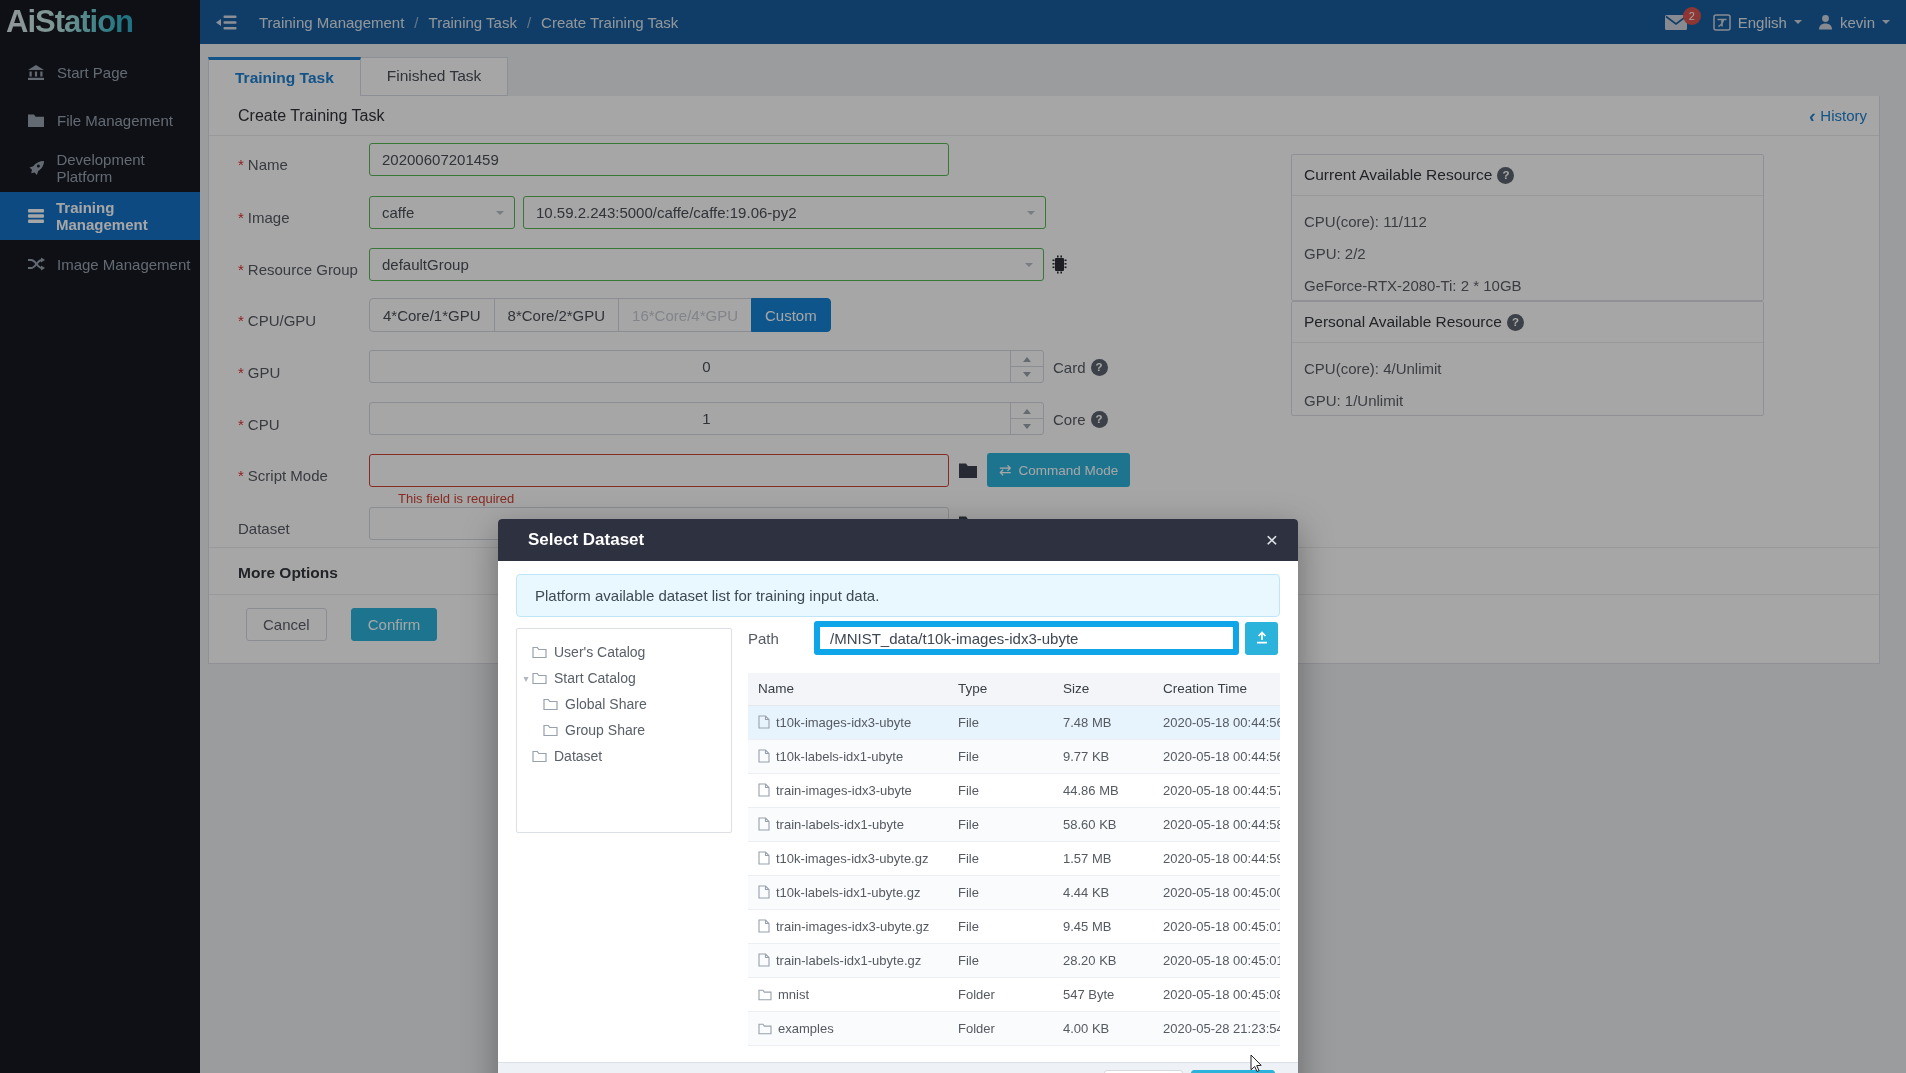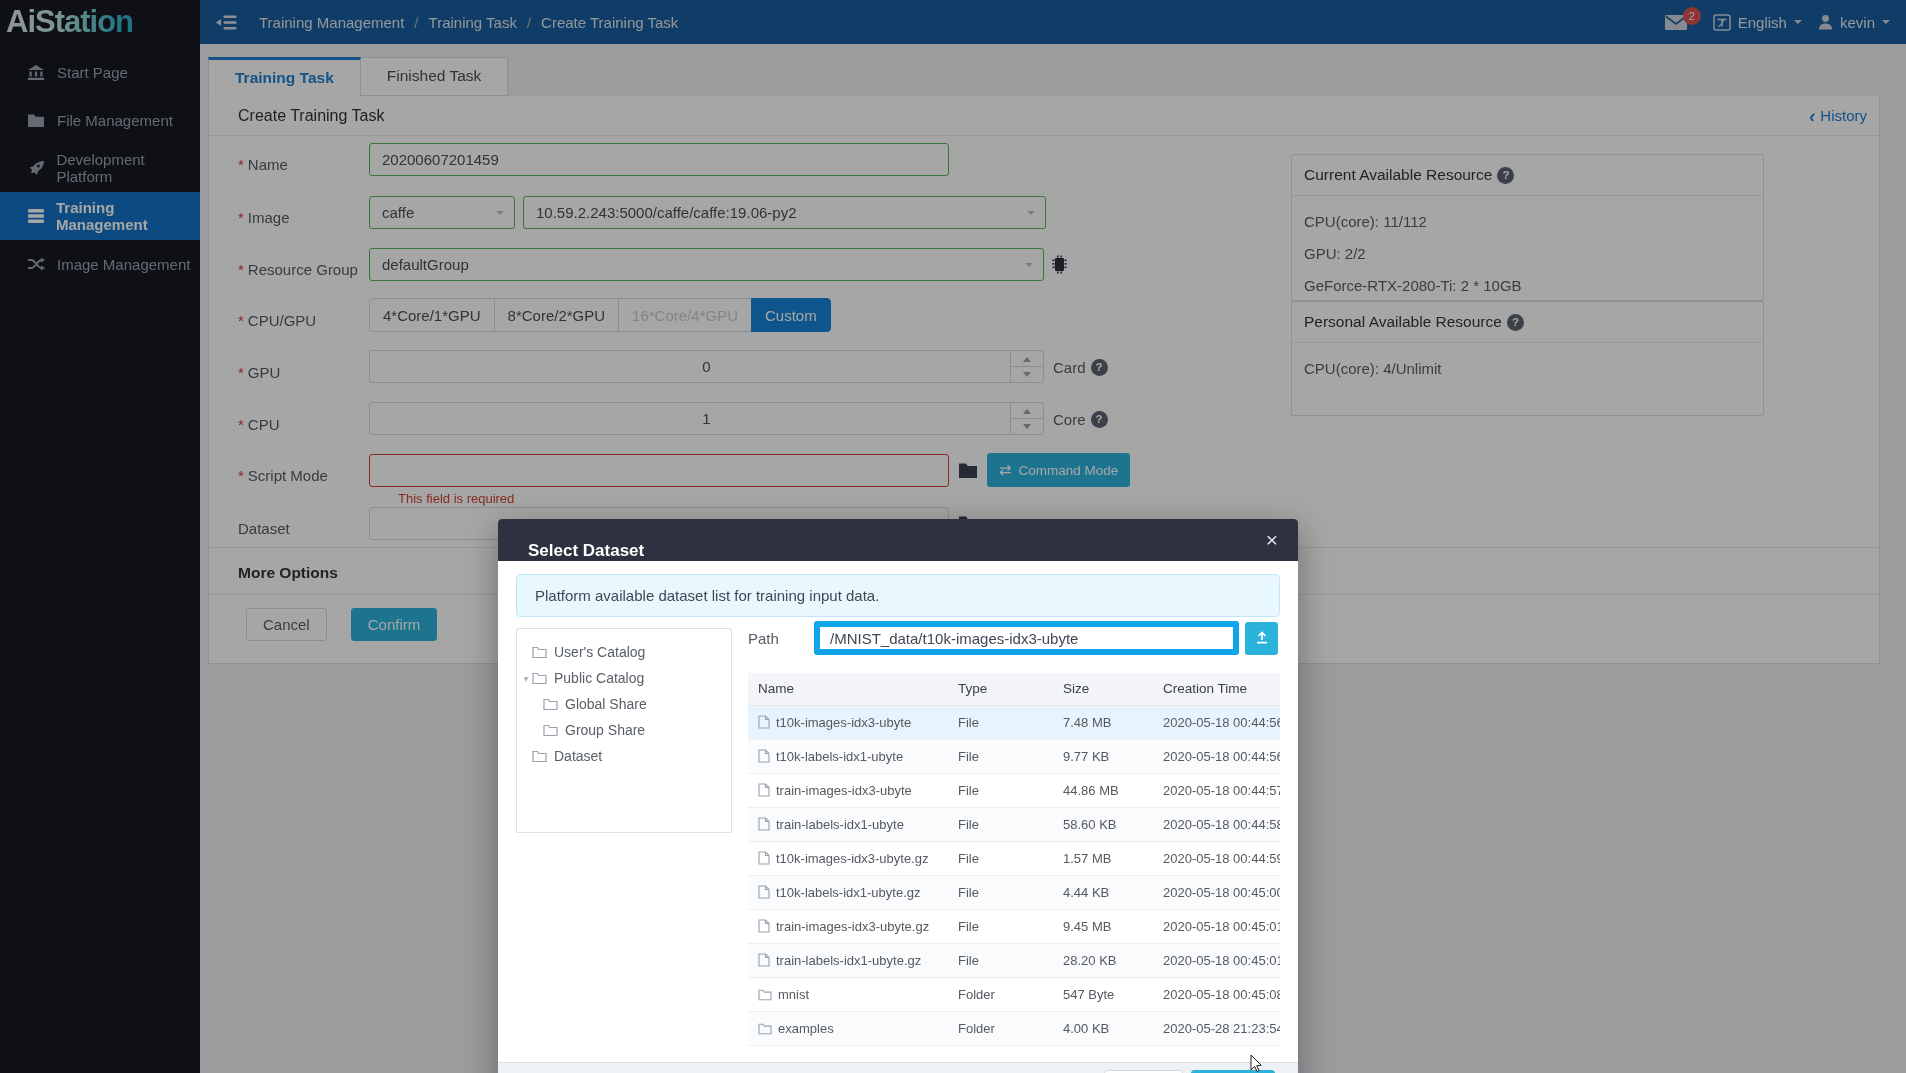--- a/index.html
+++ b/index.html
@@ -91,21 +91,21 @@
   .pdivider { border-top:1px solid #e8ebef; }
   .panel-actions { display:flex; padding:13px 0 22px 37px; }
   .btn { height:33px; border-radius:3px; font-size:15px; cursor:pointer; font-family:"Liberation Sans", sans-serif; }
   .btn.plain { background:#fff; border:1px solid #d5d9e0; color:#5a5f68; padding:0 16px; }
   .btn.teal { background:#2bb3dc; border:1px solid #2bb3dc; color:#fff; padding:0 16px; margin-left:24px; }
 
   
   .overlay { position:absolute; inset:0; background:rgba(0,0,0,0.35); z-index:40; }
   .modal { position:absolute; left:498px; top:519px; width:800px; height:620px; background:#fff; border-radius:4px; z-index:50;
            box-shadow:0 10px 34px rgba(0,0,0,.35); overflow:hidden; }
-  .modal-head { height:42px; background:#2e3140; display:flex; align-items:flex-end; }
+  .modal-head { height:42px; background:#2e3140; display:flex; align-items:center; }
   .modal-title { padding-left:30px; color:#fff; font-size:17px; font-weight:bold; }
   .modal-close { margin-left:auto; padding:0 20px; color:#e2e5ea; font-size:21px; cursor:pointer; line-height:42px; }
   .alert { position:absolute; left:18px; right:18px; top:55px; height:43px; background:#e9f7fe; border:1px solid #bfe6f7; border-radius:4px;
            display:flex; align-items:center; padding-left:18px; font-size:15px; color:#3e4a54; }
   .tree { position:absolute; left:18px; top:109px; width:216px; height:205px; border:1px solid #dcdfe6; border-radius:2px; padding-top:10px;
           background:#fff; overflow:hidden; }
   .titem { display:flex; align-items:center; height:26px; font-size:14px; color:#5a6068; cursor:pointer; white-space:nowrap; }
   .titem .caret { width:12px; font-size:10px; color:#b0b6bf; text-align:center; }
   .titem.lv0 { padding-left:15px; }
   .titem.lv0.haschild { padding-left:3px; }
@@ -373,20 +373,21 @@
             <div class="rline" data-name="resource-line">GeForce-RTX-2080-Ti:  2 * 10GB</div>
           </div>
         </div>
         <div class="resbox" style="left:1082px;top:165px;height:115px" data-name="personal-available-resource-box">
           <div class="rtitle">
               <span data-name="resource-box-title">Personal Available Resource</span>
               <span class="help" data-name="help-icon">?</span>
             </div>
           <div class="rlines">
             <div class="rline" data-name="resource-line">CPU(core):  4/Unlimit</div>
+            <div class="rline" data-name="resource-line">GPU:  1/Unlimit</div>
           </div>
         </div>
       </div>
 
       <div class="more-row" data-name="more-options">More Options</div>
       <div class="pdivider" data-name="divider"></div>
       <div class="panel-actions" data-name="form-actions">
         <button class="btn plain" data-name="cancel-button">Cancel</button>
         <button class="btn teal" data-name="confirm-button">Confirm</button>
       </div>
@@ -414,21 +415,21 @@
           </span>
         <span>User's Catalog</span>
       </div>
       <div class="titem lv0 haschild" data-name="tree-item-public-catalog">
         <span class="caret" data-name="caret-down-icon">▾</span>
         <span class="fico" data-name="folder-icon">
             <svg width="15" height="13" viewBox="0 0 15 13" fill="none" stroke="currentColor" stroke-width="1.2">
               <path d="M1 1.5h4.3l1.4 2H14v8H1z"></path>
             </svg>
           </span>
-        <span>Public Catalog</span>
+        <span>Start Catalog</span>
       </div>
       <div class="titem lv1" data-name="tree-item-global-share">
         <span class="fico" data-name="folder-icon">
             <svg width="15" height="13" viewBox="0 0 15 13" fill="none" stroke="currentColor" stroke-width="1.2">
               <path d="M1 1.5h4.3l1.4 2H14v8H1z"></path>
             </svg>
           </span>
         <span>Global Share</span>
       </div>
       <div class="titem lv1" data-name="tree-item-group-share">

